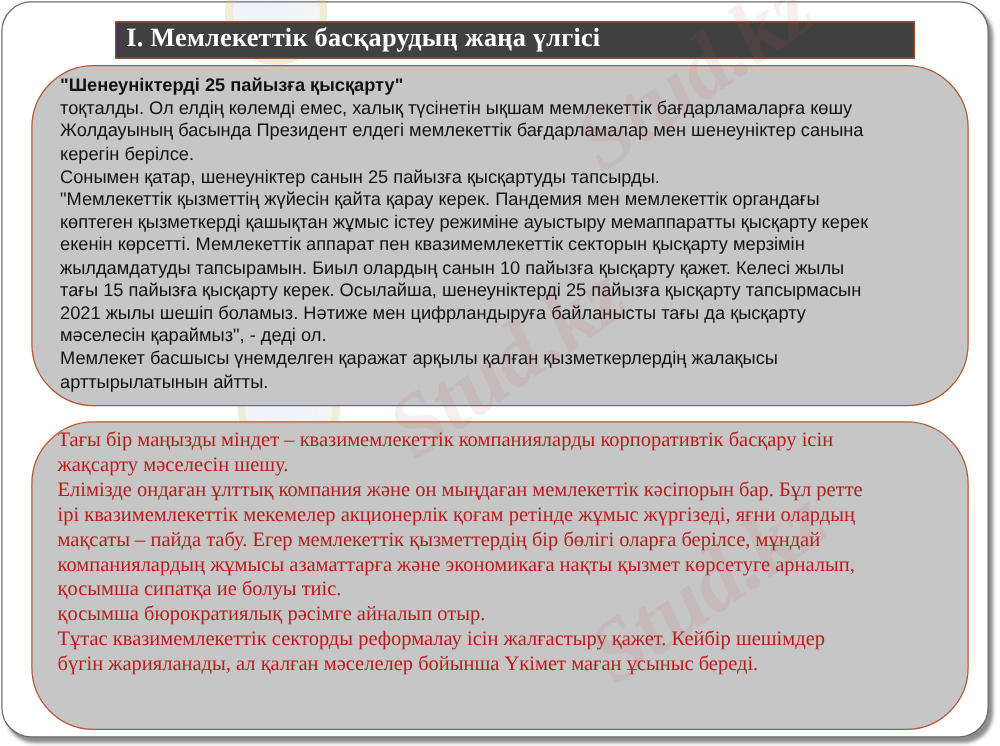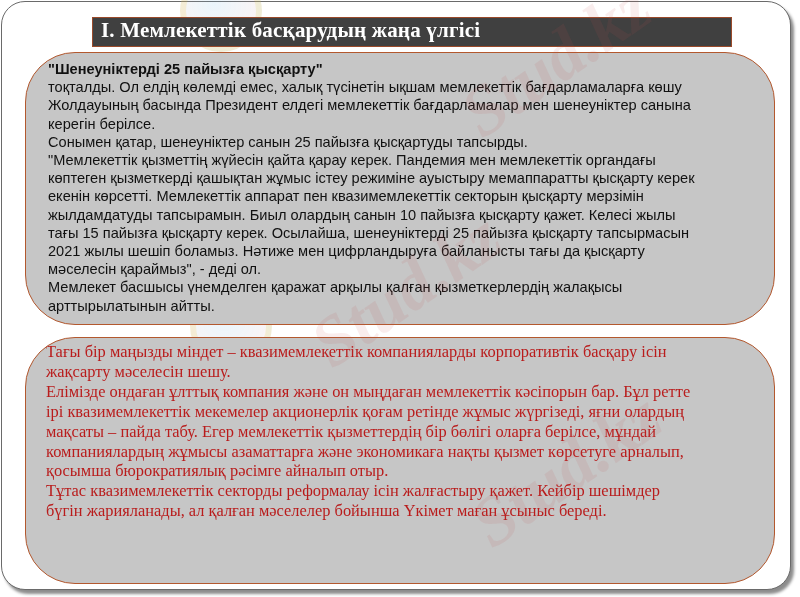--- a/index.html
+++ b/index.html
@@ -81,20 +81,21 @@
   <div class="line">арттырылатынын айтты.</div>
 </div>
 
 <div class="box box2">
   <div class="line">Тағы бір маңызды міндет – квазимемлекеттік компанияларды корпоративтік басқару ісін</div>
   <div class="line">жақсарту мәселесін шешу.</div>
   <div class="line">Елімізде ондаған ұлттық компания және он мыңдаған мемлекеттік кәсіпорын бар. Бұл ретте</div>
   <div class="line">ірі квазимемлекеттік мекемелер акционерлік қоғам ретінде жұмыс жүргізеді, яғни олардың</div>
   <div class="line">мақсаты – пайда табу. Егер мемлекеттік қызметтердің бір бөлігі оларға берілсе, мұндай</div>
   <div class="line">компаниялардың жұмысы азаматтарға және экономикаға нақты қызмет көрсетуге арналып,</div>
+  <div class="line">қосымша сипатқа ие болуы тиіс.</div>
   <div class="line">қосымша бюрократиялық рәсімге айналып отыр.</div>
   <div class="line">Тұтас квазимемлекеттік секторды реформалау ісін жалғастыру қажет. Кейбір шешімдер</div>
   <div class="line">бүгін жарияланады, ал қалған мәселелер бойынша Үкімет маған ұсыныс береді.</div>
 </div>
 
 <div class="watermark" style="left:450px; top:20px;">Stud.kz</div>
 <div class="watermark" style="left:300px; top:250px;">Stud.kz</div>
 <div class="watermark" style="left:460px; top:430px;">Stud.kz</div>
 
 </body></html>

